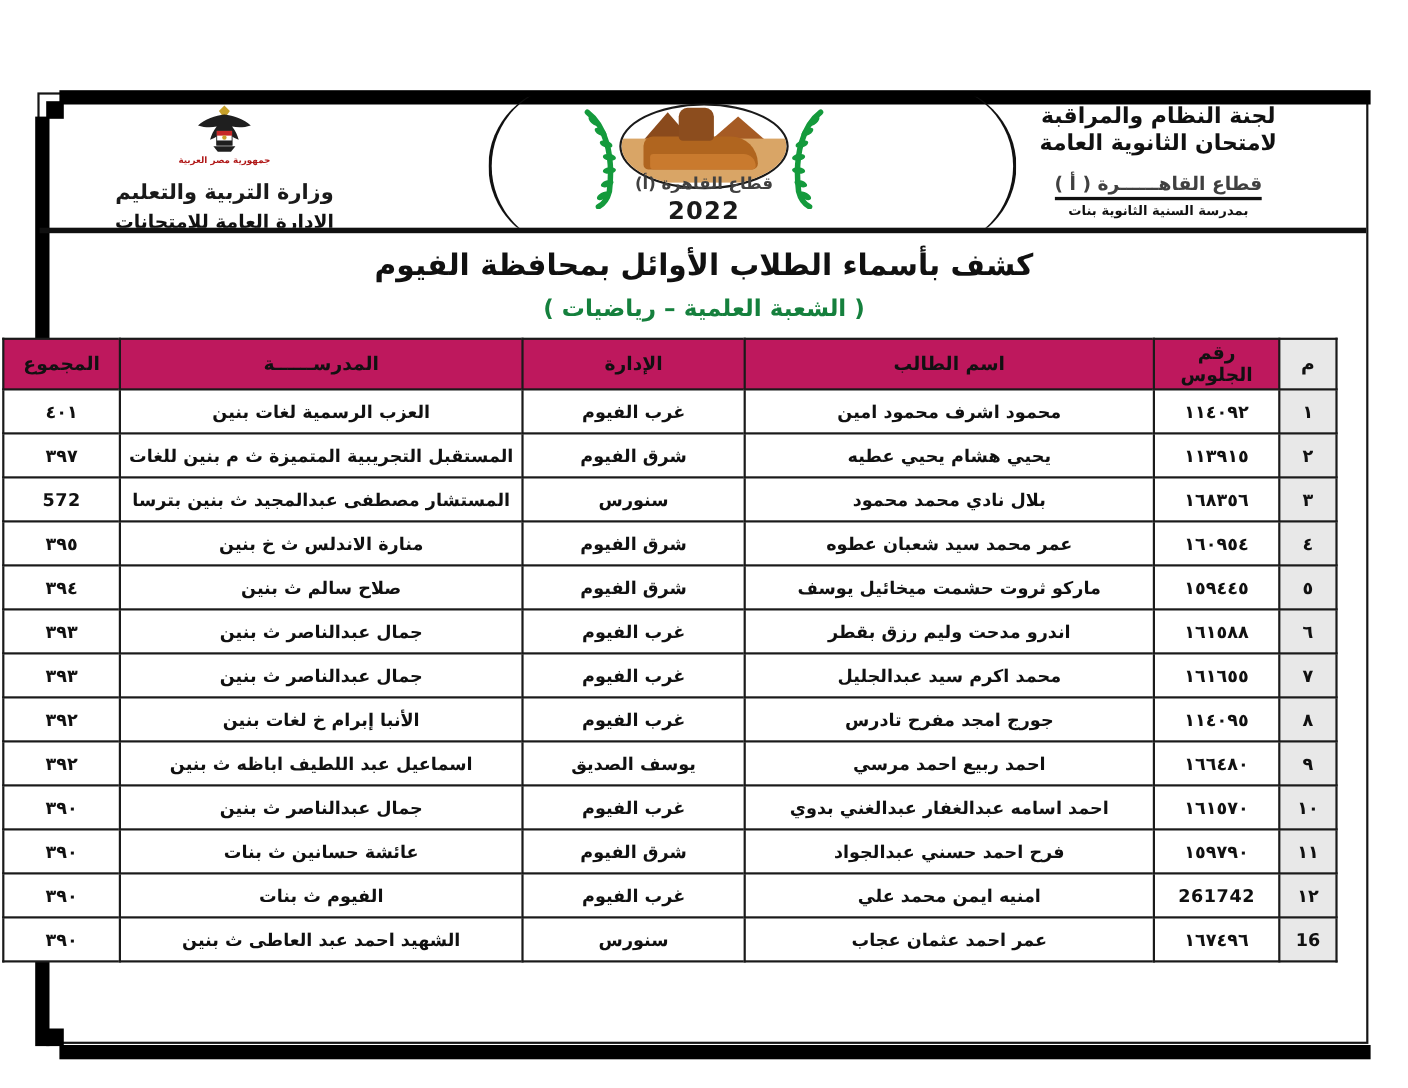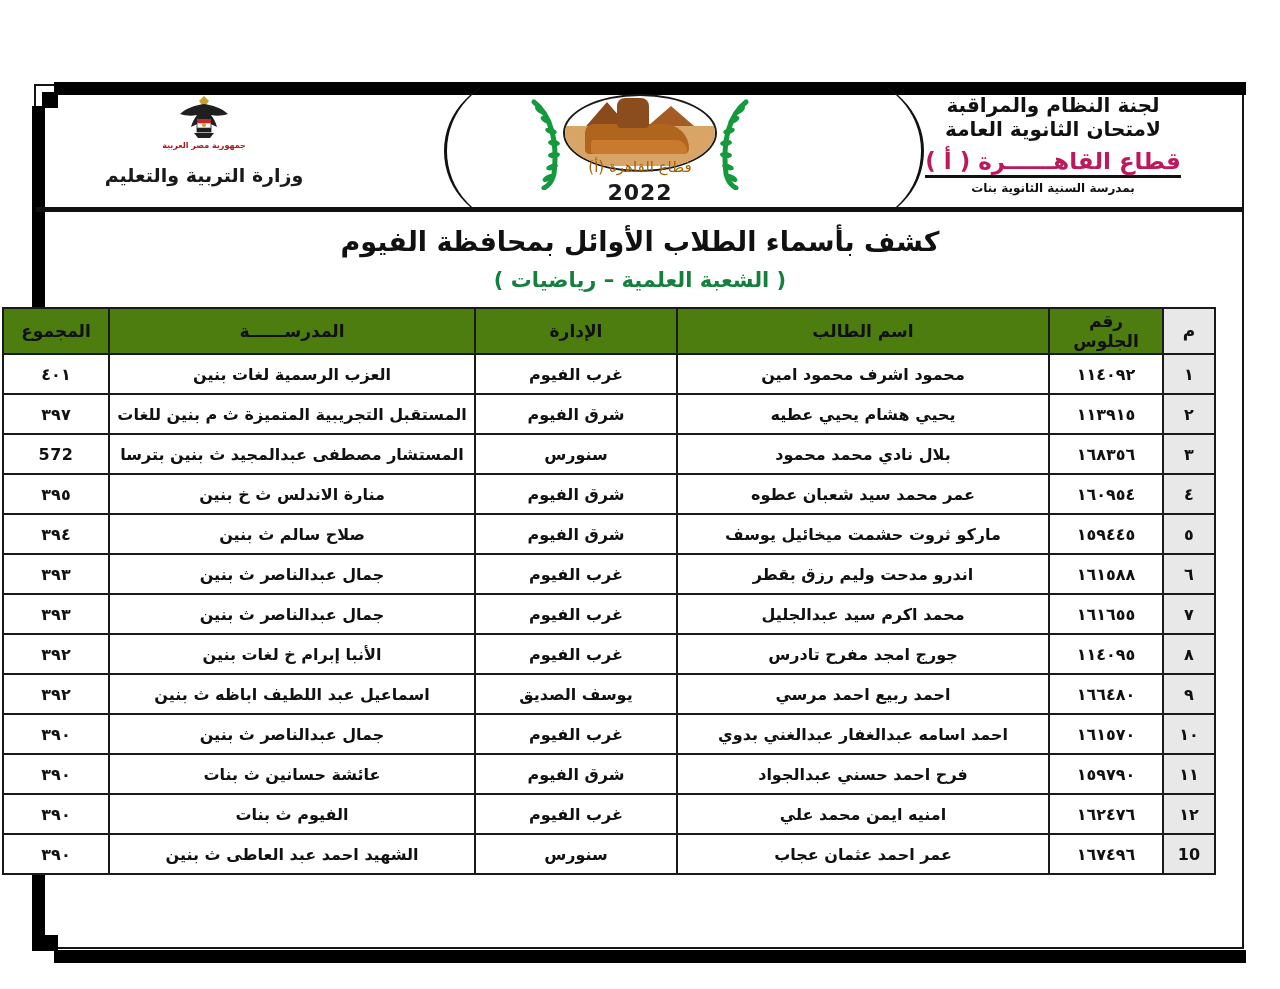--- a/index.html
+++ b/index.html
@@ -117,24 +117,24 @@
     line-height: 1.18;
   }
   .lh-line-1, .lh-line-2 {
     font-size: 20px;
     font-weight: bold;
     color: #111;
     letter-spacing: 0px;
     text-align: center;
   }
   .lh-line-3 {
-    font-size: 23px;
-    font-weight: bold;
-    color: #be185d;
-    margin-top: 7px;
+    font-size: 17px;
+    font-weight: bold;
+    color: #404040;
+    margin-top: 17px;
   }
   .lh-line-3 .seg-underline {
     border-bottom: 3px solid #111;
     padding-bottom: 1px;
   }
   .lh-line-4 {
     font-size: 12px;
     font-weight: bold;
     color: #111;
     margin-top: 6px;
@@ -245,22 +245,22 @@
     height: 14px;
     background: #c97a2e;
     border-radius: 6px 22px 6px 6px;
   }
   .emblem-caption {
     position: absolute;
     left: 0;
     right: 0;
     top: 72px;
     font-size: 15px;
-    font-weight: normal;
-    color: #a16207;
+    font-weight: bold;
+    color: #404040;
   }
   .emblem-year {
     position: absolute;
     left: 0;
     right: 0;
     top: 94px;
     font-size: 22px;
     font-weight: bold;
     color: #1a1a1a;
     letter-spacing: 1px;
@@ -310,21 +310,21 @@
     font-family: "DejaVu Sans", "Liberation Sans", sans-serif;
   }
   table.results th,
   table.results td {
     border: 2px solid #1a1a1a;
     text-align: center;
     vertical-align: middle;
     color: #111;
   }
   table.results thead th {
-    background: #4d7c0f;
+    background: #be185d;
     font-size: 17px;
     font-weight: bold;
     height: 38px;
     padding: 2px 4px;
   }
   table.results tbody td {
     height: 36px;
     font-size: 16px;
     font-weight: bold;
     padding: 1px 5px;
@@ -378,20 +378,21 @@
         <path d="M28 12 C20 13 10 16 4 22 C10 24 16 24 21 23 C18 27 16 31 15 35 C20 33 25 30 28 27 C31 30 36 33 41 35 C40 31 38 27 35 23 C40 24 46 24 52 22 C46 16 36 13 28 12 Z" fill="#1f1f1f"></path>
         <rect x="21" y="27" width="14" height="13" fill="#ffffff" stroke="#1f1f1f" stroke-width="0.8"></rect>
         <rect x="21" y="27" width="14" height="4.3" fill="#c62828"></rect>
         <rect x="21" y="35.7" width="14" height="4.3" fill="#1f1f1f"></rect>
         <circle cx="28" cy="33" r="2" fill="#c8a02a"></circle>
         <path d="M18 41 L38 41 L34 46 L22 46 Z" fill="#1f1f1f"></path>
       </svg>
     </div>
     <div class="ministry-country">جمهورية مصر العربية</div>
     <div class="ministry-name">وزارة التربية والتعليم</div>
+    <div class="ministry-dept">الإدارة العامة للامتحانات</div>
   </div>
 </div>
 
 <div class="emblem">
 
   <svg class="wreath wreath-r" viewBox="0 0 34 92" aria-hidden="true">
     <path d="M30 4 C14 16 6 42 10 76 C12 84 16 88 20 90" stroke="#149a3c" stroke-width="5" fill="none" stroke-linecap="round"></path>
     <g fill="#149a3c">
       <ellipse cx="24" cy="12" rx="6" ry="3" transform="rotate(-40 24 12)"></ellipse>
       <ellipse cx="18" cy="22" rx="6" ry="3" transform="rotate(-30 18 22)"></ellipse>
@@ -528,28 +529,28 @@
         <tr>
           <td class="col-idx">١١</td>
           <td class="col-seat">١٥٩٧٩٠</td>
           <td class="col-name">فرح احمد حسني عبدالجواد</td>
           <td class="col-admin">شرق الفيوم</td>
           <td class="col-school">عائشة حسانين ث بنات</td>
           <td class="col-total">٣٩٠</td>
         </tr>
         <tr>
           <td class="col-idx">١٢</td>
-          <td class="col-seat">١٦٢٤٧٦</td>
+          <td class="col-seat">261742</td>
           <td class="col-name">امنيه ايمن محمد علي</td>
           <td class="col-admin">غرب الفيوم</td>
           <td class="col-school">الفيوم ث بنات</td>
           <td class="col-total">٣٩٠</td>
         </tr>
         <tr>
-          <td class="col-idx">10</td>
+          <td class="col-idx">16</td>
           <td class="col-seat">١٦٧٤٩٦</td>
           <td class="col-name">عمر احمد عثمان عجاب</td>
           <td class="col-admin">سنورس</td>
           <td class="col-school">الشهيد احمد عبد العاطى ث بنين</td>
           <td class="col-total">٣٩٠</td>
         </tr>
       </tbody>
   </table>
 </div>
 

